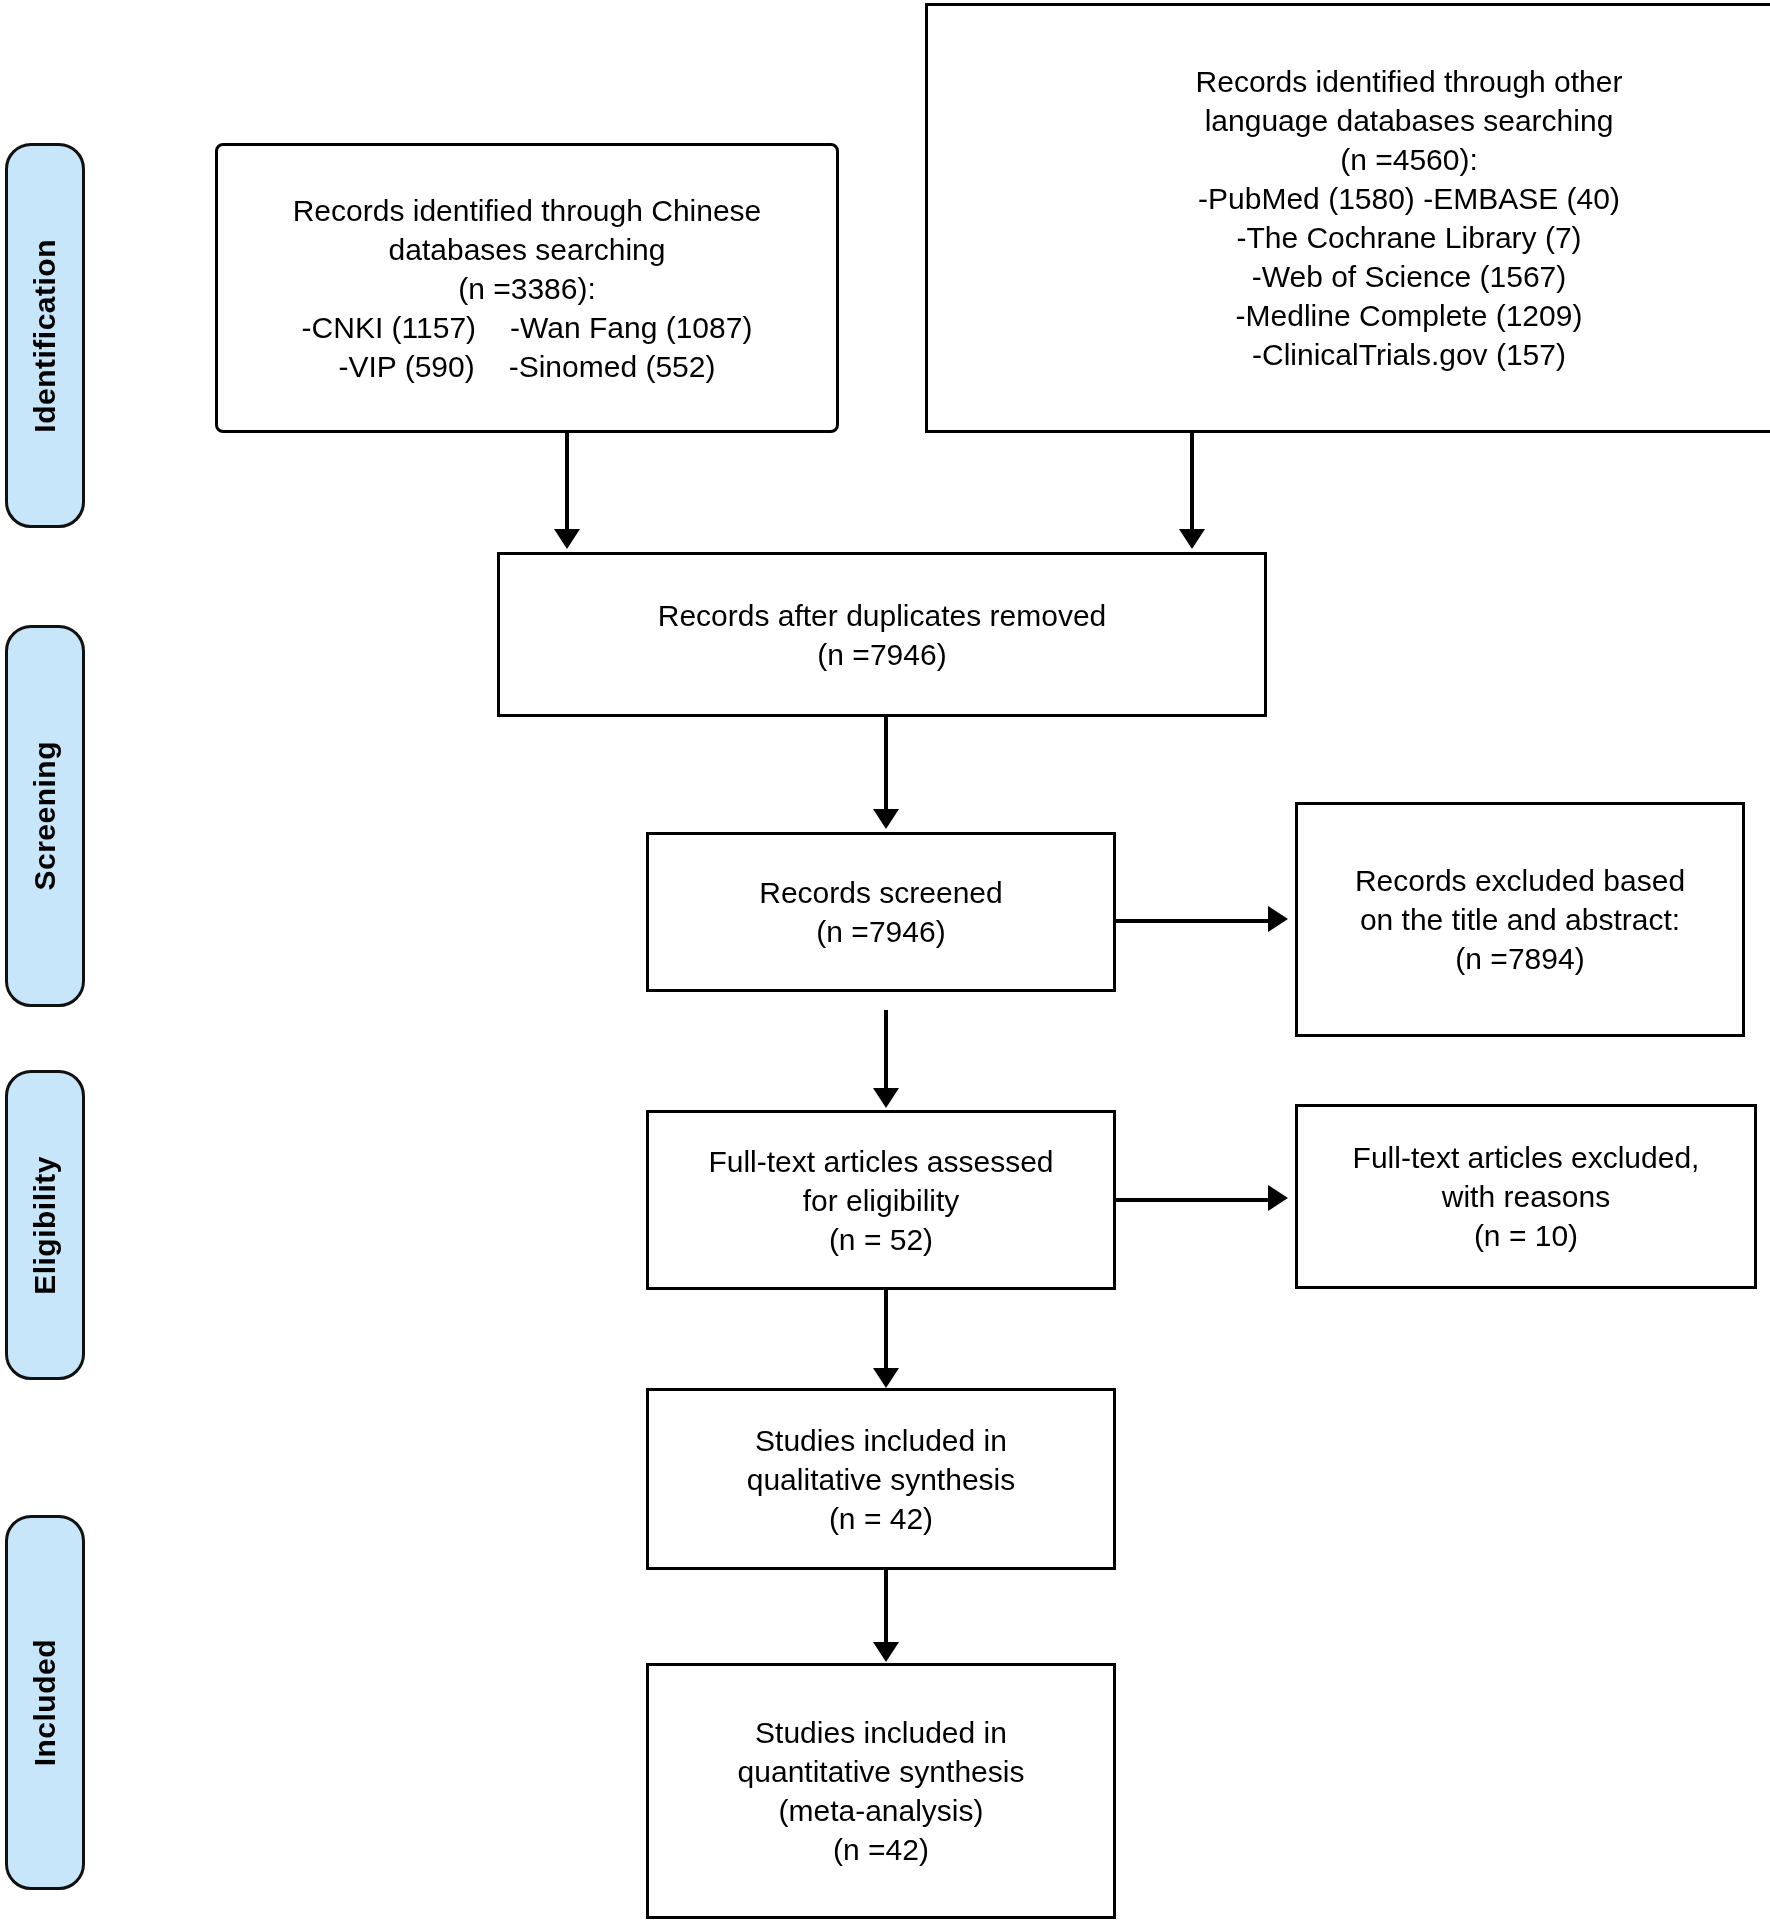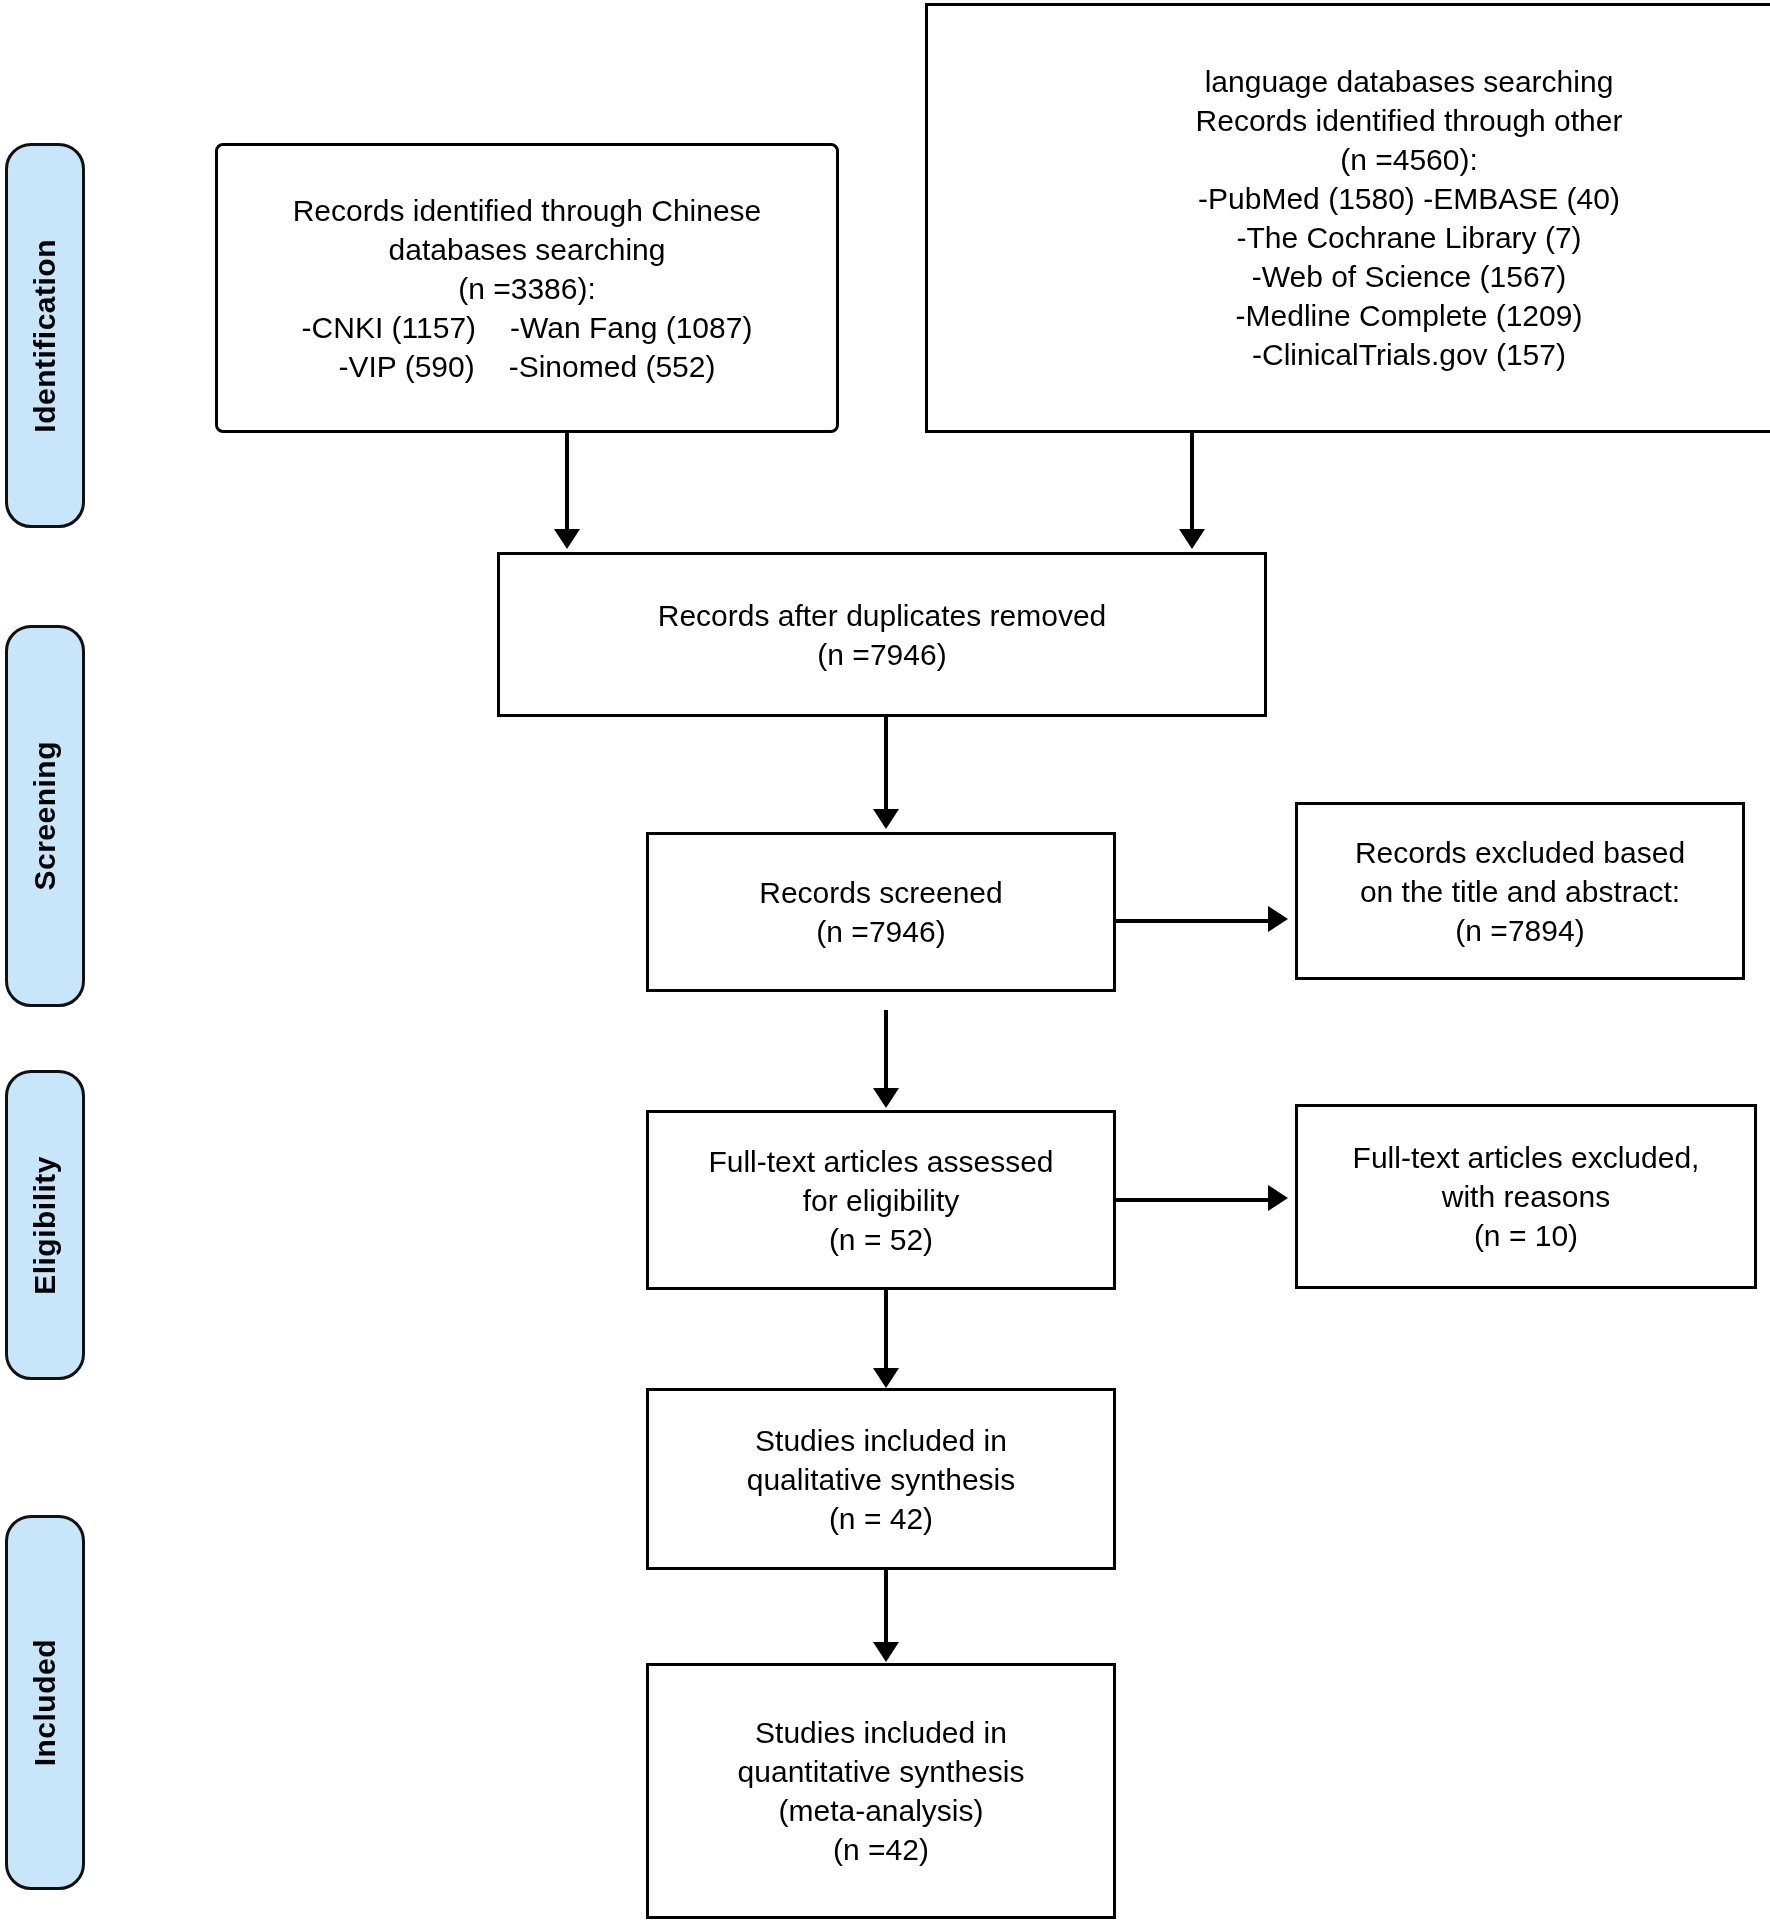--- a/index.html
+++ b/index.html
@@ -91,22 +91,22 @@
       <span class="ln">-CNKI (1157)</span>
       <span class="ln">-Wan Fang (1087)</span>
     </span>
     <span class="duo">
       <span class="ln">-VIP (590)</span>
       <span class="ln">-Sinomed (552)</span>
     </span>
   </div>
 
   <div class="node" style="left:925px;top:3px;width:968px;height:430px;">
+    <span class="ln">Records identified through other</span>
     <span class="ln">language databases searching</span>
-    <span class="ln">Records identified through other</span>
     <span class="ln">(n =4560):</span>
     <span class="ln">-PubMed (1580) -EMBASE (40)</span>
     <span class="ln">-The Cochrane Library (7)</span>
     <span class="ln">-Web of Science (1567)</span>
     <span class="ln">-Medline Complete (1209)</span>
     <span class="ln">-ClinicalTrials.gov (157)</span>
   </div>
 
   <div class="vline" style="left:565px;top:433px;height:96px;"></div>
   <div class="arrow-down" style="left:554px;top:529px;"></div>
@@ -123,21 +123,21 @@
   <div class="arrow-down" style="left:873px;top:809px;"></div>
 
   <div class="node" style="left:646px;top:832px;width:470px;height:160px;">
     <span class="ln">Records screened</span>
     <span class="ln">(n =7946)</span>
   </div>
 
   <div class="hline" style="left:1116px;top:919px;width:152px;"></div>
   <div class="arrow-right" style="left:1268px;top:906px;"></div>
 
-  <div class="node" style="left:1295px;top:802px;width:450px;height:178px;">
+  <div class="node" style="left:1295px;top:802px;width:450px;height:235px;">
     <span class="ln">Records excluded based</span>
     <span class="ln">on the title and abstract:</span>
     <span class="ln">(n =7894)</span>
   </div>
 
   <div class="vline" style="left:884px;top:1010px;height:78px;"></div>
   <div class="arrow-down" style="left:873px;top:1088px;"></div>
 
   <div class="node" style="left:646px;top:1110px;width:470px;height:180px;">
     <span class="ln">Full-text articles assessed</span>

